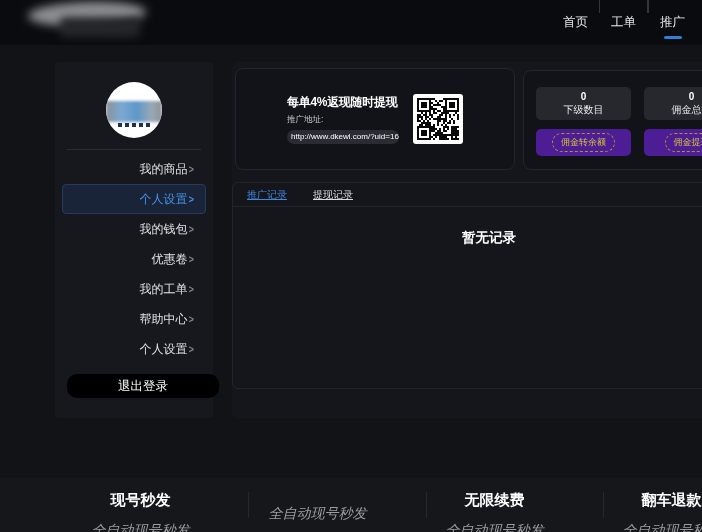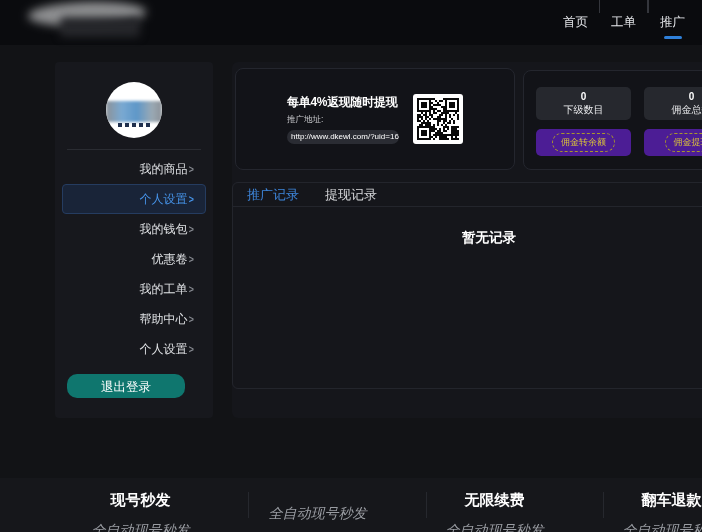--- a/index.html
+++ b/index.html
@@ -23,21 +23,21 @@
   .avatar-strip{position:absolute;left:0;right:0;top:19px;height:21px;
     background:linear-gradient(90deg,#8d9298 0%,#7aa9d2 28%,#5e97c8 55%,#9aa9b4 82%,#8d9298 100%);
     filter:blur(1.5px);}
   .avatar-line{position:absolute;left:12px;right:12px;top:41px;height:4px;background:repeating-linear-gradient(90deg,#20304e 0 4px,transparent 4px 7px);filter:blur(.6px);}
   .side-divider{margin:11px 12px 0;border-top:1px solid #2a2c32;}
   .menu{padding:4px 7px 0;}
   .menu-item{height:30px;display:flex;align-items:center;justify-content:flex-end;padding:0 11px;font-size:12px;color:#dfe1e4;border-radius:4px;cursor:pointer;border:1px solid transparent;box-sizing:border-box;}
   .menu-item .arrow{color:#84878e;font-size:11px;font-weight:700;transform:scaleX(.8);}
   .menu-item.active{background:#192438;border-color:#253c60;color:#4693e8;}
   .menu-item.active .arrow{color:#4693e8;}
-  .logout-btn{display:block;margin:10px 12px 0;height:24px;line-height:24px;background:#0f766e;border:none;border-radius:10px;color:#ffffff;font-size:12.5px;text-align:center;width:118px;cursor:pointer;font-family:Liberation Sans, sans-serif;}
+  .logout-btn{display:block;margin:10px 12px 0;height:24px;line-height:24px;background:#000000;border:none;border-radius:10px;color:#ffffff;font-size:12.5px;text-align:center;width:152px;cursor:pointer;font-family:Liberation Mono, monospace;}
   
   .main-wrap{position:absolute;left:232px;top:62px;width:514px;height:356px;background:#15161b;border-radius:6px;}
   
   .promo-card{position:absolute;left:3px;top:6px;width:280px;height:102px;background:#121318;border:1px solid #24262e;border-radius:8px;box-sizing:border-box;display:flex;align-items:center;justify-content:center;gap:10px;}
   .promo-left{width:116px;}
   .promo-title{font-size:12px;font-weight:700;color:#ffffff;white-space:nowrap;letter-spacing:-.3px;}
   .promo-sub{font-size:8.5px;color:#c9cacd;margin-top:3px;}
   .promo-input{margin-top:4px;width:112px;height:14px;line-height:14px;background:#2a2c33;border-radius:7px;color:#ffffff;font-size:8px;padding:0 4px;box-sizing:border-box;white-space:nowrap;overflow:hidden;cursor:text;}
   .qr-box{position:relative;width:50px;height:50px;background:#ffffff;border-radius:3px;}
   .qr-grid{position:absolute;left:4px;top:4px;display:grid;grid-template-columns:repeat(21,2px);grid-auto-rows:2px;}
@@ -51,21 +51,21 @@
   .stats-row{display:flex;gap:13px;}
   .stat-box{width:95px;height:30px;background:#26282e;border-radius:5px;text-align:center;padding-top:3px;box-sizing:content-box;flex:none;}
   .stat-value{font-size:10px;font-weight:700;color:#ffffff;line-height:13px;}
   .stat-label{font-size:10px;color:#e8e9eb;line-height:13px;}
   .action-row{display:flex;gap:13px;margin-top:9px;}
   .action-box{width:95px;height:27px;background:#4c1d95;border-radius:5px;display:flex;align-items:center;justify-content:center;flex:none;}
   .pill-btn{padding:2px 8px;background:transparent;border:1px dashed #a8962e;border-radius:999px;color:#d9c23a;font-size:9px;cursor:pointer;font-family:inherit;white-space:nowrap;}
   
   .records-panel{position:absolute;left:0;top:120px;width:100%;height:207px;border:1px solid #23252c;border-radius:6px;box-sizing:border-box;}
   .tabs{height:23px;border-bottom:1px solid #23252c;display:flex;align-items:center;gap:26px;padding-left:14px;}
-  .tab{font-size:13px;color:#d9dadd;cursor:pointer;}
+  .tab{font-size:10px;color:#d9dadd;cursor:pointer;text-decoration:underline;}
   .tab.active{color:#3e87dd;}
   .empty-text{text-align:center;padding-top:22px;font-size:13.5px;font-weight:700;color:#ffffff;}
   
   .footer{position:absolute;left:0;top:478px;width:702px;height:54px;background:#16171b;}
   .footer-inner{display:flex;margin-left:52px;padding-top:13px;}
   .f-item{width:177px;text-align:center;flex:none;}
   .f-title{font-size:15px;font-weight:700;color:#ffffff;line-height:17px;}
   .f-sub{font-size:14px;color:#9a9da3;margin-top:14px;font-style:italic;}
   .f-div{position:absolute;top:14px;width:1px;height:26px;background:#26282e;}
 </style>

